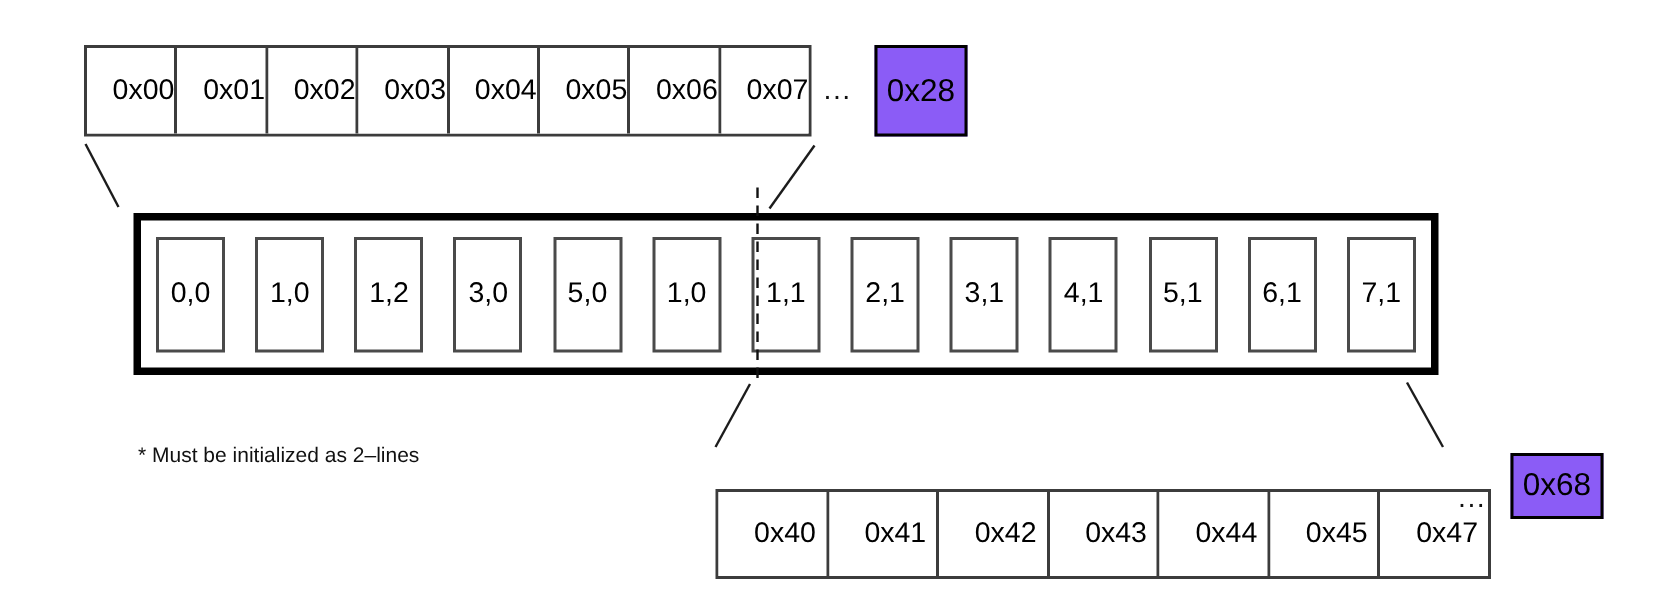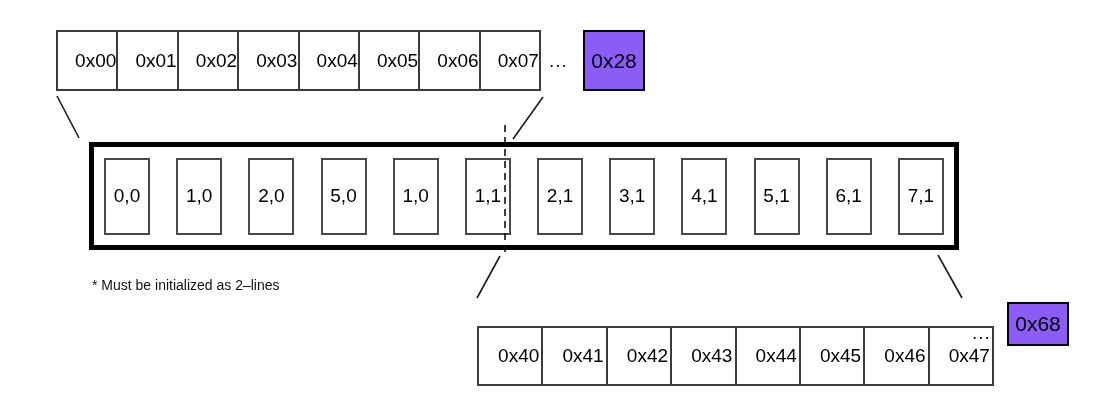--- a/index.html
+++ b/index.html
@@ -83,21 +83,21 @@
     border: 2px solid #4a4a4a;
     display: flex;
     align-items: center;
     justify-content: center;
     font-size: 19px;
     background: #ffffff;
   }
   
   #note {
     position: absolute;
-    left: 92px; top: 277px;
+    left: 92px; top: 295px;
     font-size: 14px;
     color: #111111;
     white-space: nowrap;
   }
 </style>
 </head>
 <body>
 
 <div id="canvas">
 
@@ -112,40 +112,40 @@
       <div class="jcell">0x07</div>
     </div>
 
   <div id="top-dots" class="dots">...</div>
 
   <div id="top-extra" class="solo-box">0x28</div>
 
   <div id="cache-box">
       <div class="ccell">0,0</div>
       <div class="ccell">1,0</div>
-      <div class="ccell">2,0</div>
+      <div class="ccell">1,2</div>
+      <div class="ccell">3,0</div>
       <div class="ccell">5,0</div>
       <div class="ccell">1,0</div>
       <div class="ccell">1,1</div>
       <div class="ccell">2,1</div>
       <div class="ccell">3,1</div>
       <div class="ccell">4,1</div>
       <div class="ccell">5,1</div>
       <div class="ccell">6,1</div>
       <div class="ccell">7,1</div>
     </div>
 
   <div id="bottom-row" class="joined-row">
       <div class="jcell">0x40</div>
       <div class="jcell">0x41</div>
       <div class="jcell">0x42</div>
       <div class="jcell">0x43</div>
       <div class="jcell">0x44</div>
       <div class="jcell">0x45</div>
-      <div class="jcell">0x46</div>
       <div class="jcell">0x47</div>
     </div>
 
   <div id="bottom-dots" class="dots">...</div>
 
   <div id="bottom-extra" class="solo-box">0x68</div>
 
   <div id="note">* Must be initialized as 2–lines</div>
 
   <svg id="overlay" viewBox="0 0 1113 400" xmlns="http://www.w3.org/2000/svg">

